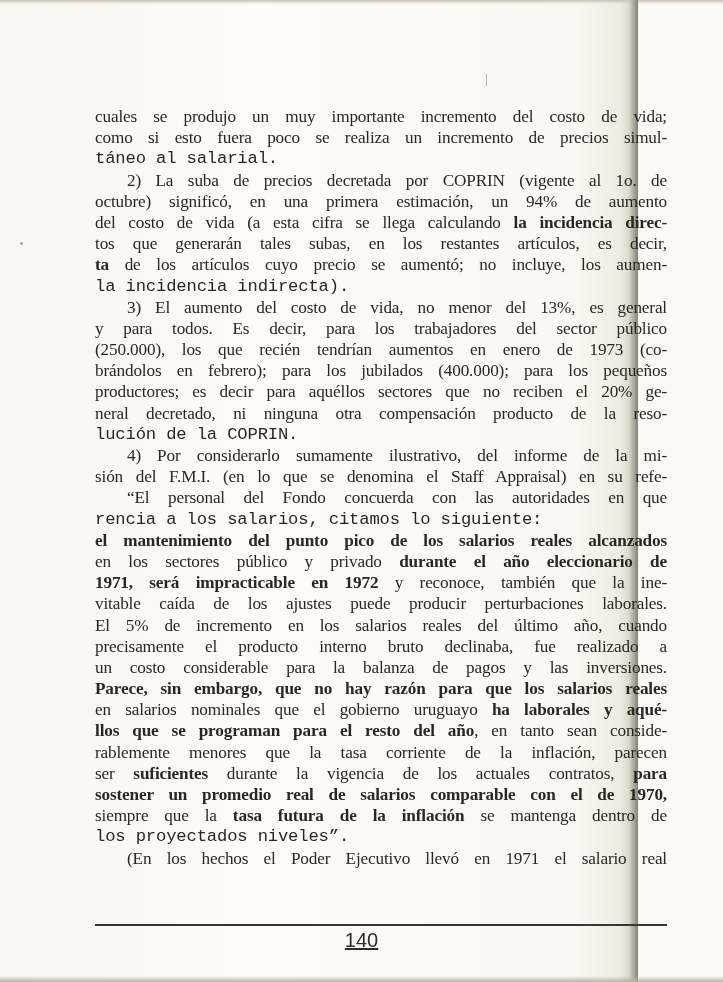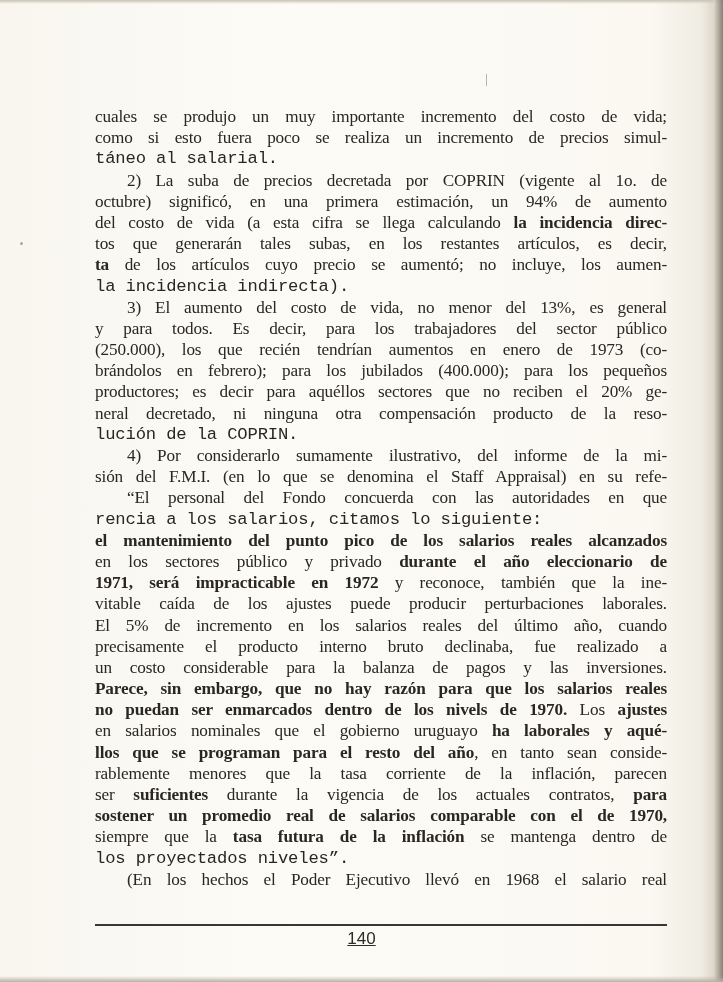--- a/index.html
+++ b/index.html
@@ -4,21 +4,21 @@
 <style>
   html, body { margin: 0; padding: 0; }
   body {
     width: 723px; height: 982px; overflow: hidden;
     background: #fbf9f3;
     position: relative;
     font-family: "Liberation Serif", "DejaVu Serif", serif;
     color: #2a2622;
   }
   .page {
-    position: absolute; left: 0; top: 0; width: 723px; height: 982px;
+    position: absolute; left: 0; top: 0; width: 638px; height: 982px;
     background: linear-gradient(90deg, #f8f6ef 0%, #fcfbf6 40%, #faf8f1 90%, #efece2 97%, #cfc8b8 100%);
   }
   .spine {
     position: absolute; right: 0; top: 0; width: 10px; height: 982px;
     background: linear-gradient(90deg, #e7e2d4 0%, #8b857a 60%, #4a463f 100%);
     opacity: 0.55;
   }
   .top-shadow {
     position: absolute; left: 0; top: 0; width: 723px; height: 4px;
     background: linear-gradient(180deg, #c9c3b5, rgba(255,255,255,0));
@@ -43,21 +43,21 @@
   .line.indent { padding-left: 32px; }
   .seg.b { font-weight: bold; }
   .rule {
     position: absolute; left: 95px; top: 924px; width: 572px; height: 2px;
     background: #3a3632;
   }
   .page-number {
     position: absolute; left: 0; width: 723px; top: 929px;
     text-align: center;
     font-family: "Liberation Sans", "DejaVu Sans", sans-serif;
-    font-size: 17px; color: #2e2a26; text-decoration: underline;
+    font-size: 20px; color: #2e2a26; text-decoration: underline;
   }
 </style>
 </head>
 <body>
 
 <div class="page">
   <div class="top-shadow"></div>
   <div class="spine"></div>
   <div class="bottom-shadow"></div>
   <div class="speck" style="left:486px;top:74px;width:1px;height:12px;border-radius:0;opacity:.6"></div>
@@ -85,26 +85,25 @@
       <div class="line indent"><span class="seg">“El personal del Fondo concuerda con las autoridades en que</span></div>
       <div class="line last"><span class="seg">rencia a los salarios, citamos lo siguiente:</span></div>
       <div class="line"><span class="seg b">el mantenimiento del punto pico de los salarios reales alcanzados</span></div>
       <div class="line"><span class="seg">en los sectores público y privado </span><span class="seg b">durante el año eleccionario de</span></div>
       <div class="line"><span class="seg b">1971, será impracticable en 1972</span><span class="seg"> y reconoce, también que la ine-</span></div>
       <div class="line"><span class="seg">vitable caída de los ajustes puede producir perturbaciones laborales.</span></div>
       <div class="line"><span class="seg">El 5% de incremento en los salarios reales del último año, cuando</span></div>
       <div class="line"><span class="seg">precisamente el producto interno bruto declinaba, fue realizado a</span></div>
       <div class="line"><span class="seg">un costo considerable para la balanza de pagos y las inversiones.</span></div>
       <div class="line"><span class="seg b">Parece, sin embargo, que no hay razón para que los salarios reales</span></div>
-      <div class="line"><span class="seg b">no puedan ser enmarcados dentro de los nivels de 1970.</span><span class="seg"> Los </span><span class="seg b">ajustes</span></div>
       <div class="line"><span class="seg">en salarios nominales que el gobierno uruguayo </span><span class="seg b">ha laborales y aqué-</span></div>
       <div class="line"><span class="seg b">llos que se programan para el resto del año</span><span class="seg">, en tanto sean conside-</span></div>
       <div class="line"><span class="seg">rablemente menores que la tasa corriente de la inflación, parecen</span></div>
       <div class="line"><span class="seg">ser </span><span class="seg b">suficientes</span><span class="seg"> durante la vigencia de los actuales contratos, </span><span class="seg b">para</span></div>
       <div class="line"><span class="seg b">sostener un promedio real de salarios comparable con el de 1970,</span></div>
       <div class="line"><span class="seg">siempre que la </span><span class="seg b">tasa futura de la inflación</span><span class="seg"> se mantenga dentro de</span></div>
       <div class="line last"><span class="seg">los proyectados niveles”.</span></div>
-      <div class="line indent"><span class="seg">(En los hechos el Poder Ejecutivo llevó en 1968 el salario real</span></div>
+      <div class="line indent"><span class="seg">(En los hechos el Poder Ejecutivo llevó en 1971 el salario real</span></div>
     </div>
 
   <div class="rule"></div>
   <div class="page-number">140</div>
 </div>
 
 </body></html>

